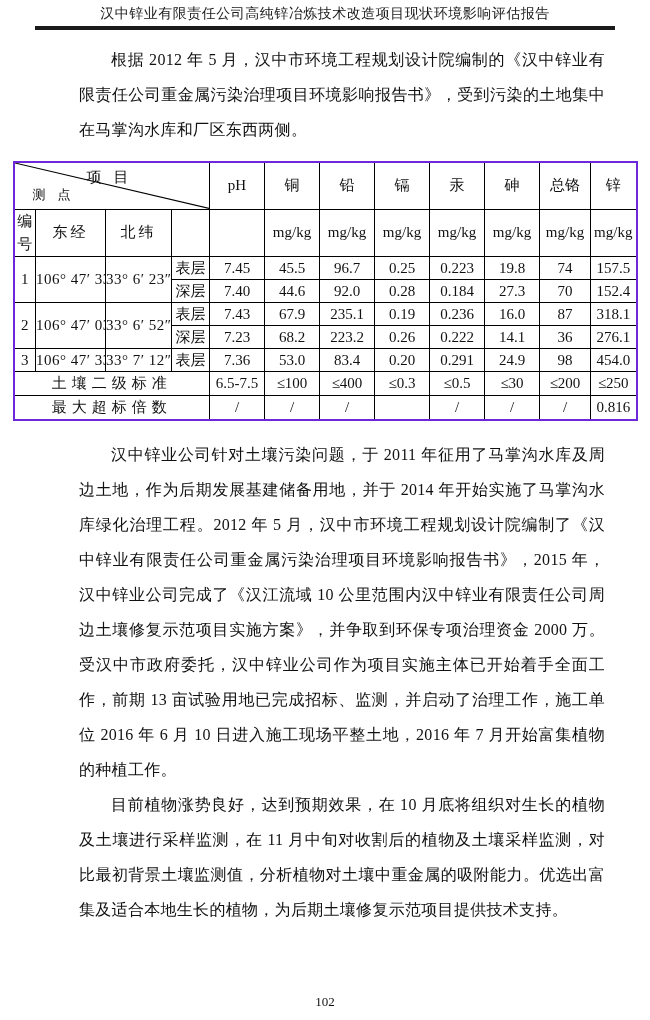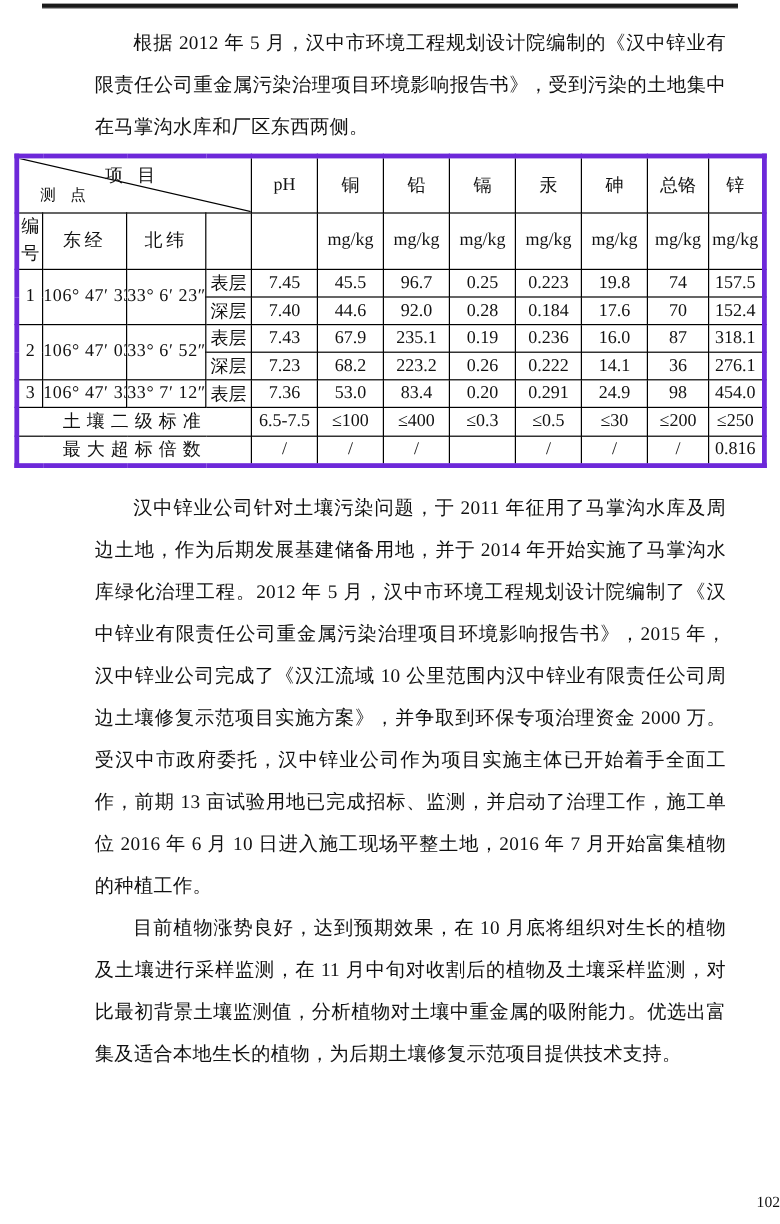--- a/index.html
+++ b/index.html
@@ -43,24 +43,24 @@
   .table-caption {
     margin: 9px 0 7px 0;
     text-align: center;
     font-weight: bold;
     font-size: 16px;
   }
   .table-caption .cap-gap { display: inline-block; width: 28px; }
 
   table.soil {
     width: 623px;
-    margin: 4px auto;
+    margin: 14px auto;
     border-collapse: collapse;
     table-layout: fixed;
-    border: 4px solid #6d28d9;
+    border: 2px solid #6d28d9;
   }
   table.soil td {
     border: 1px solid #000;
     text-align: center;
     vertical-align: middle;
     font-size: 15px;
     padding: 0;
     overflow: hidden;
   }
   tr.hr1 { height: 47px; }
@@ -82,30 +82,31 @@
   td.geo-head { font-size: 14px; letter-spacing: 3px; }
   td.unit-cell { font-size: 13.5px; font-family: "Liberation Serif", serif; }
   td.coord { font-size: 9px; letter-spacing: 0.5px; white-space: nowrap; }
   td.layer-cell { font-size: 12.5px; }
   td.row-label { font-size: 15px; letter-spacing: 5px; }
 
   .page-footer {
     position: absolute;
     bottom: 10px; left: 0;
     width: 100%;
-    text-align: right;
+    text-align: center;
     font-size: 13px;
   }
 </style>
 </head>
 <body>
 
 <div class="page">
   <div class="content">
 
+    <div class="running-head">汉中锌业有限责任公司高纯锌冶炼技术改造项目现状环境影响评估报告</div>
     <div class="head-rule"></div>
 
     <p class="body-par">根据 2012 年 5 月，汉中市环境工程规划设计院编制的《汉中锌业有限责任公司重金属污染治理项目环境影响报告书》，受到污染的土地集中在马掌沟水库和厂区东西两侧。</p>
 
   </div>
 
   <table class="soil">
     <colgroup>
       <col style="width:22px">
         <col style="width:70px">
@@ -167,21 +168,21 @@
         <td>74</td>
         <td>157.5</td>
       </tr>
       <tr class="data-row">
         <td class="layer-cell">深层</td>
         <td>7.40</td>
         <td>44.6</td>
         <td>92.0</td>
         <td>0.28</td>
         <td>0.184</td>
-        <td>17.6</td>
+        <td>27.3</td>
         <td>70</td>
         <td>152.4</td>
       </tr>
 
       <tr class="data-row">
         <td rowspan="2">2</td>
         <td rowspan="2" class="coord">106° 47′ 03″</td>
         <td rowspan="2" class="coord">33° 6′ 52″</td>
         <td class="layer-cell">表层</td>
         <td>7.43</td>

